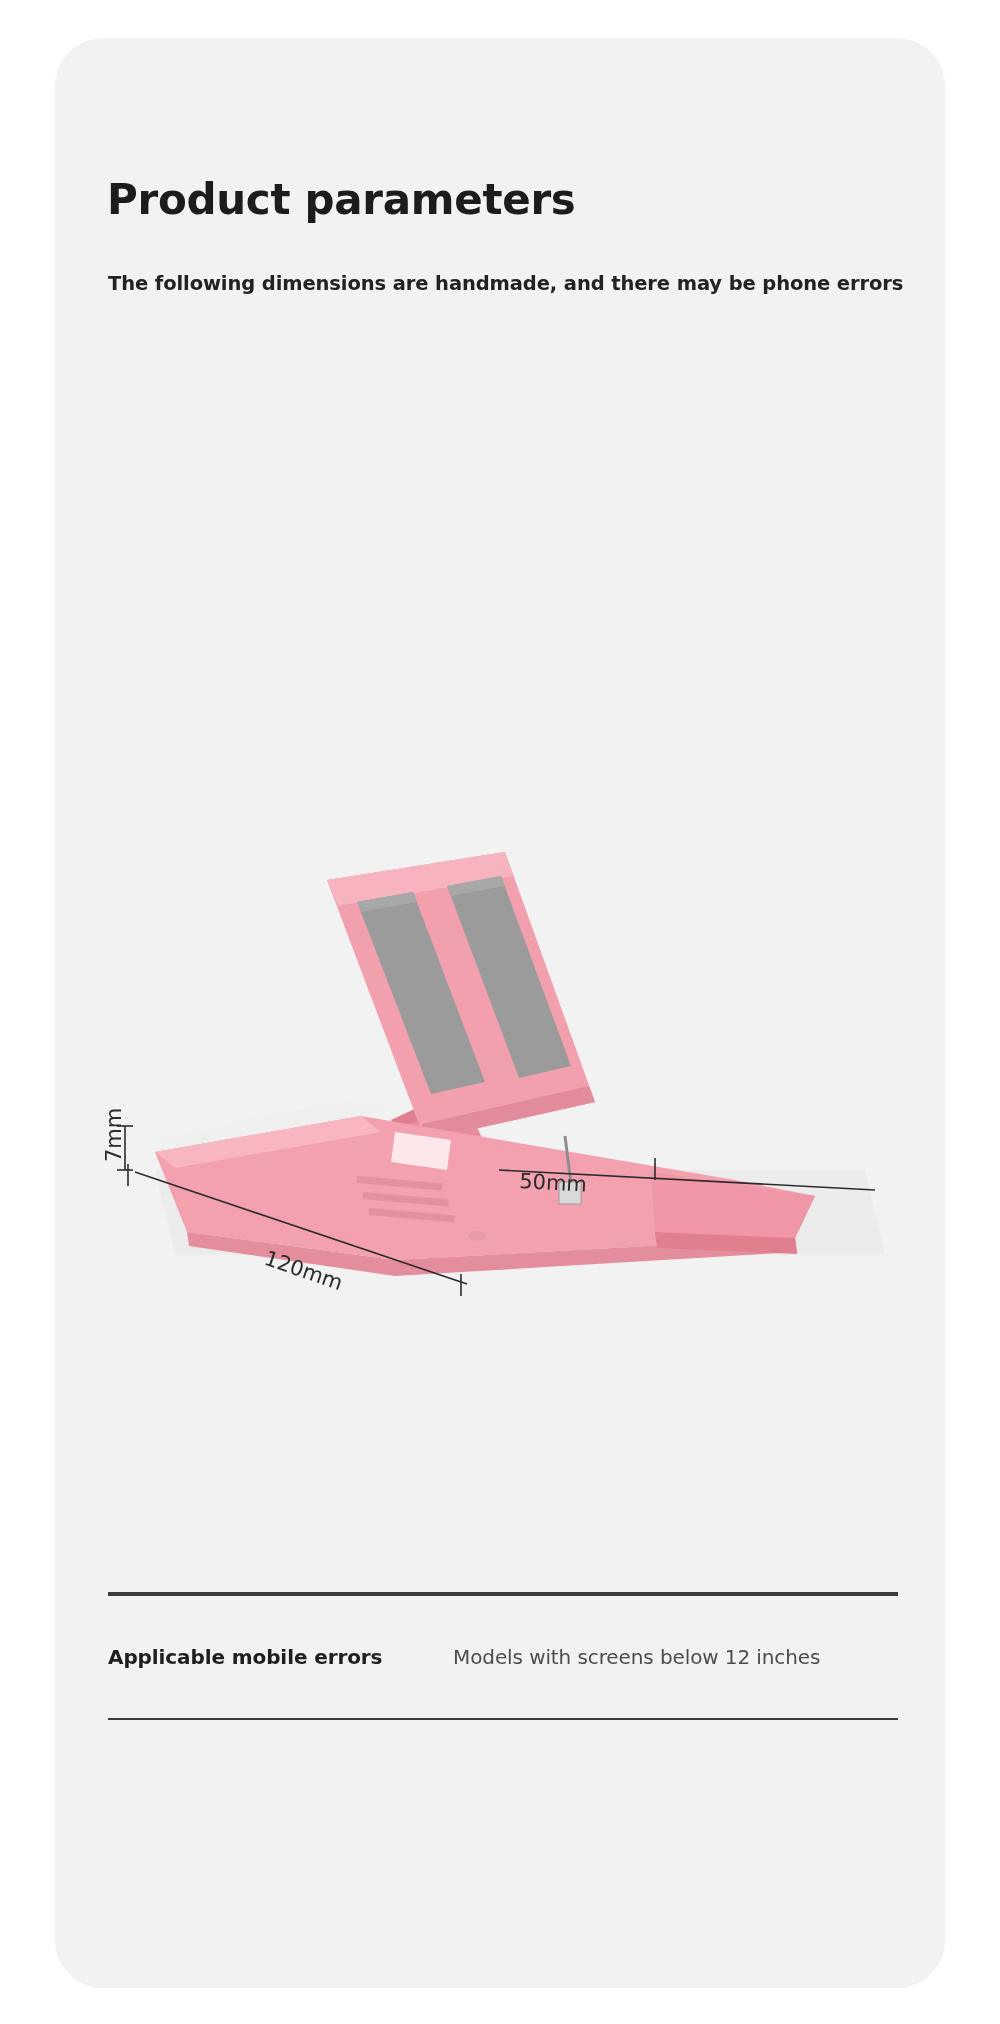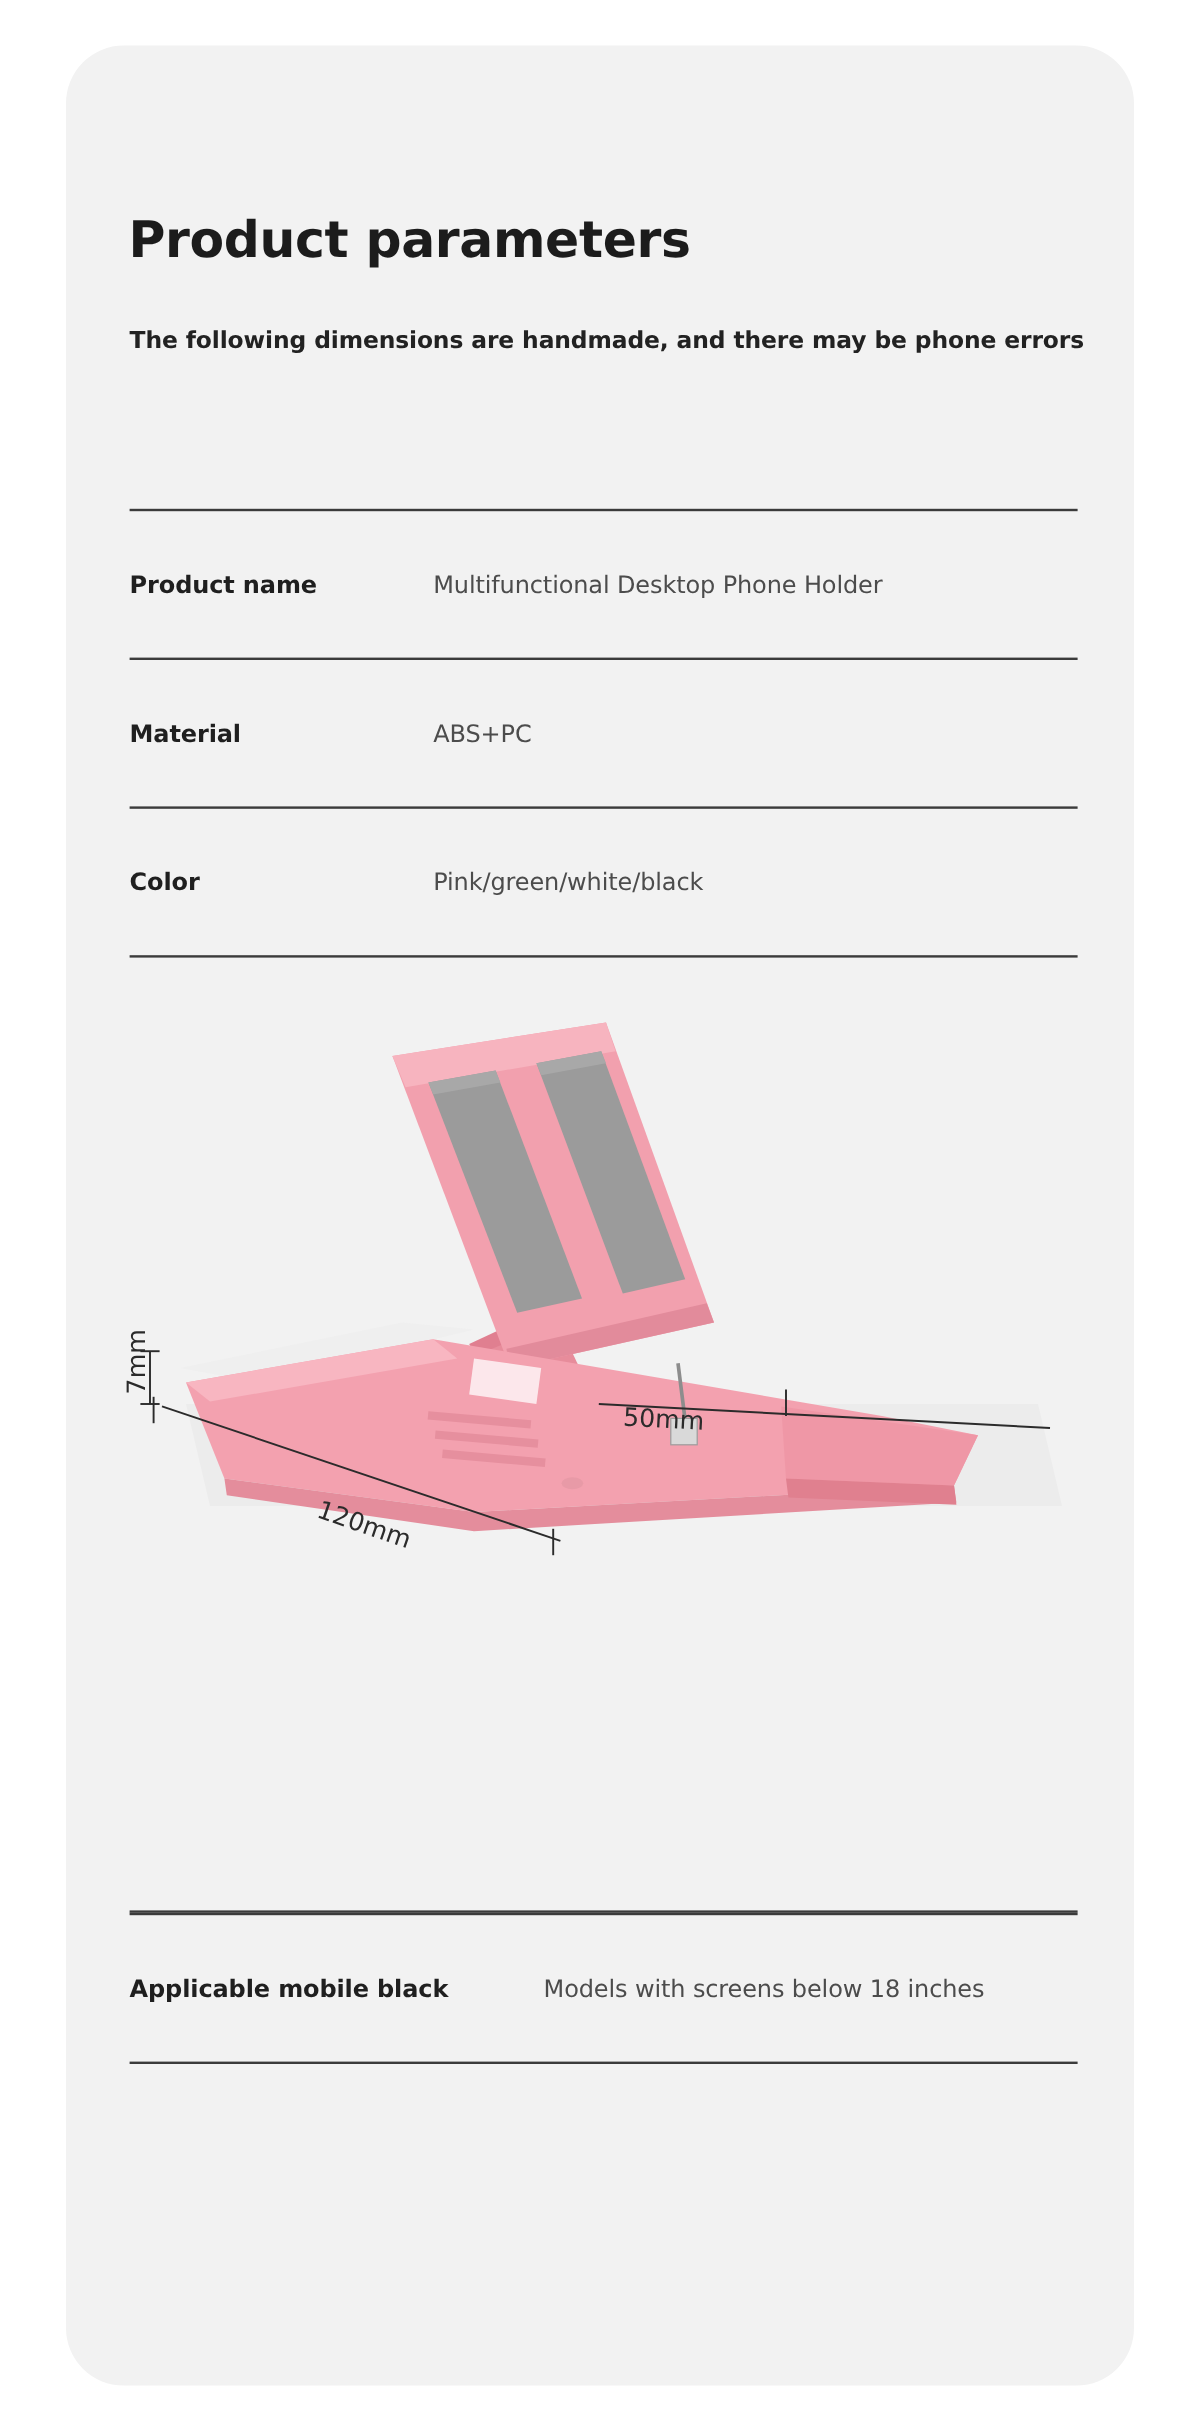--- a/index.html
+++ b/index.html
@@ -109,38 +109,20 @@
 </style>
 </head>
 <body>
 
 <div class="page">
   <div class="card"></div>
 
   <div class="title">Product parameters</div>
   <div class="subtitle">The following dimensions are handmade, and there may be phone errors</div>
 
-  <div class="spec-table">
-    <div class="rule"></div>
-    <div class="spec-row">
-      <div class="spec-label">Product name</div>
-      <div class="spec-value">Multifunctional Desktop Phone Holder</div>
-    </div>
-    <div class="rule"></div>
-    <div class="spec-row">
-      <div class="spec-label">Material</div>
-      <div class="spec-value">ABS+PC</div>
-    </div>
-    <div class="rule"></div>
-    <div class="spec-row">
-      <div class="spec-label">Color</div>
-      <div class="spec-value">Pink/green/white/black</div>
-    </div>
-    <div class="rule"></div>
-  </div>
 
   <div class="product-area">
     <svg class="product-svg" width="810" height="720" viewBox="0 0 810 720" xmlns="http://www.w3.org/2000/svg">
 
       <g>
         <path d="M60 330 L770 330 L790 415 L80 415 Z" fill="#ececec"></path>
         <path d="M55 300 L240 262 L300 268 L120 312 Z" fill="#efefef"></path>
       </g>
 
       <g>
@@ -203,18 +185,18 @@
         <path class="dim-line" d="M560 318 L560 340"></path>
         <text class="dim-text" x="424" y="348" transform="rotate(3 424 348)">50mm</text>
       </g>
     </svg>
   </div>
 
   <div class="spec-table bottom">
     <div class="rule"></div>
     <div class="rule"></div>
     <div class="spec-row">
-      <div class="spec-label">Applicable mobile black</div>
-      <div class="spec-value">Models with screens below 18 inches</div>
+      <div class="spec-label">Applicable mobile errors</div>
+      <div class="spec-value">Models with screens below 12 inches</div>
     </div>
     <div class="rule"></div>
   </div>
 </div>
 
 </body></html>

